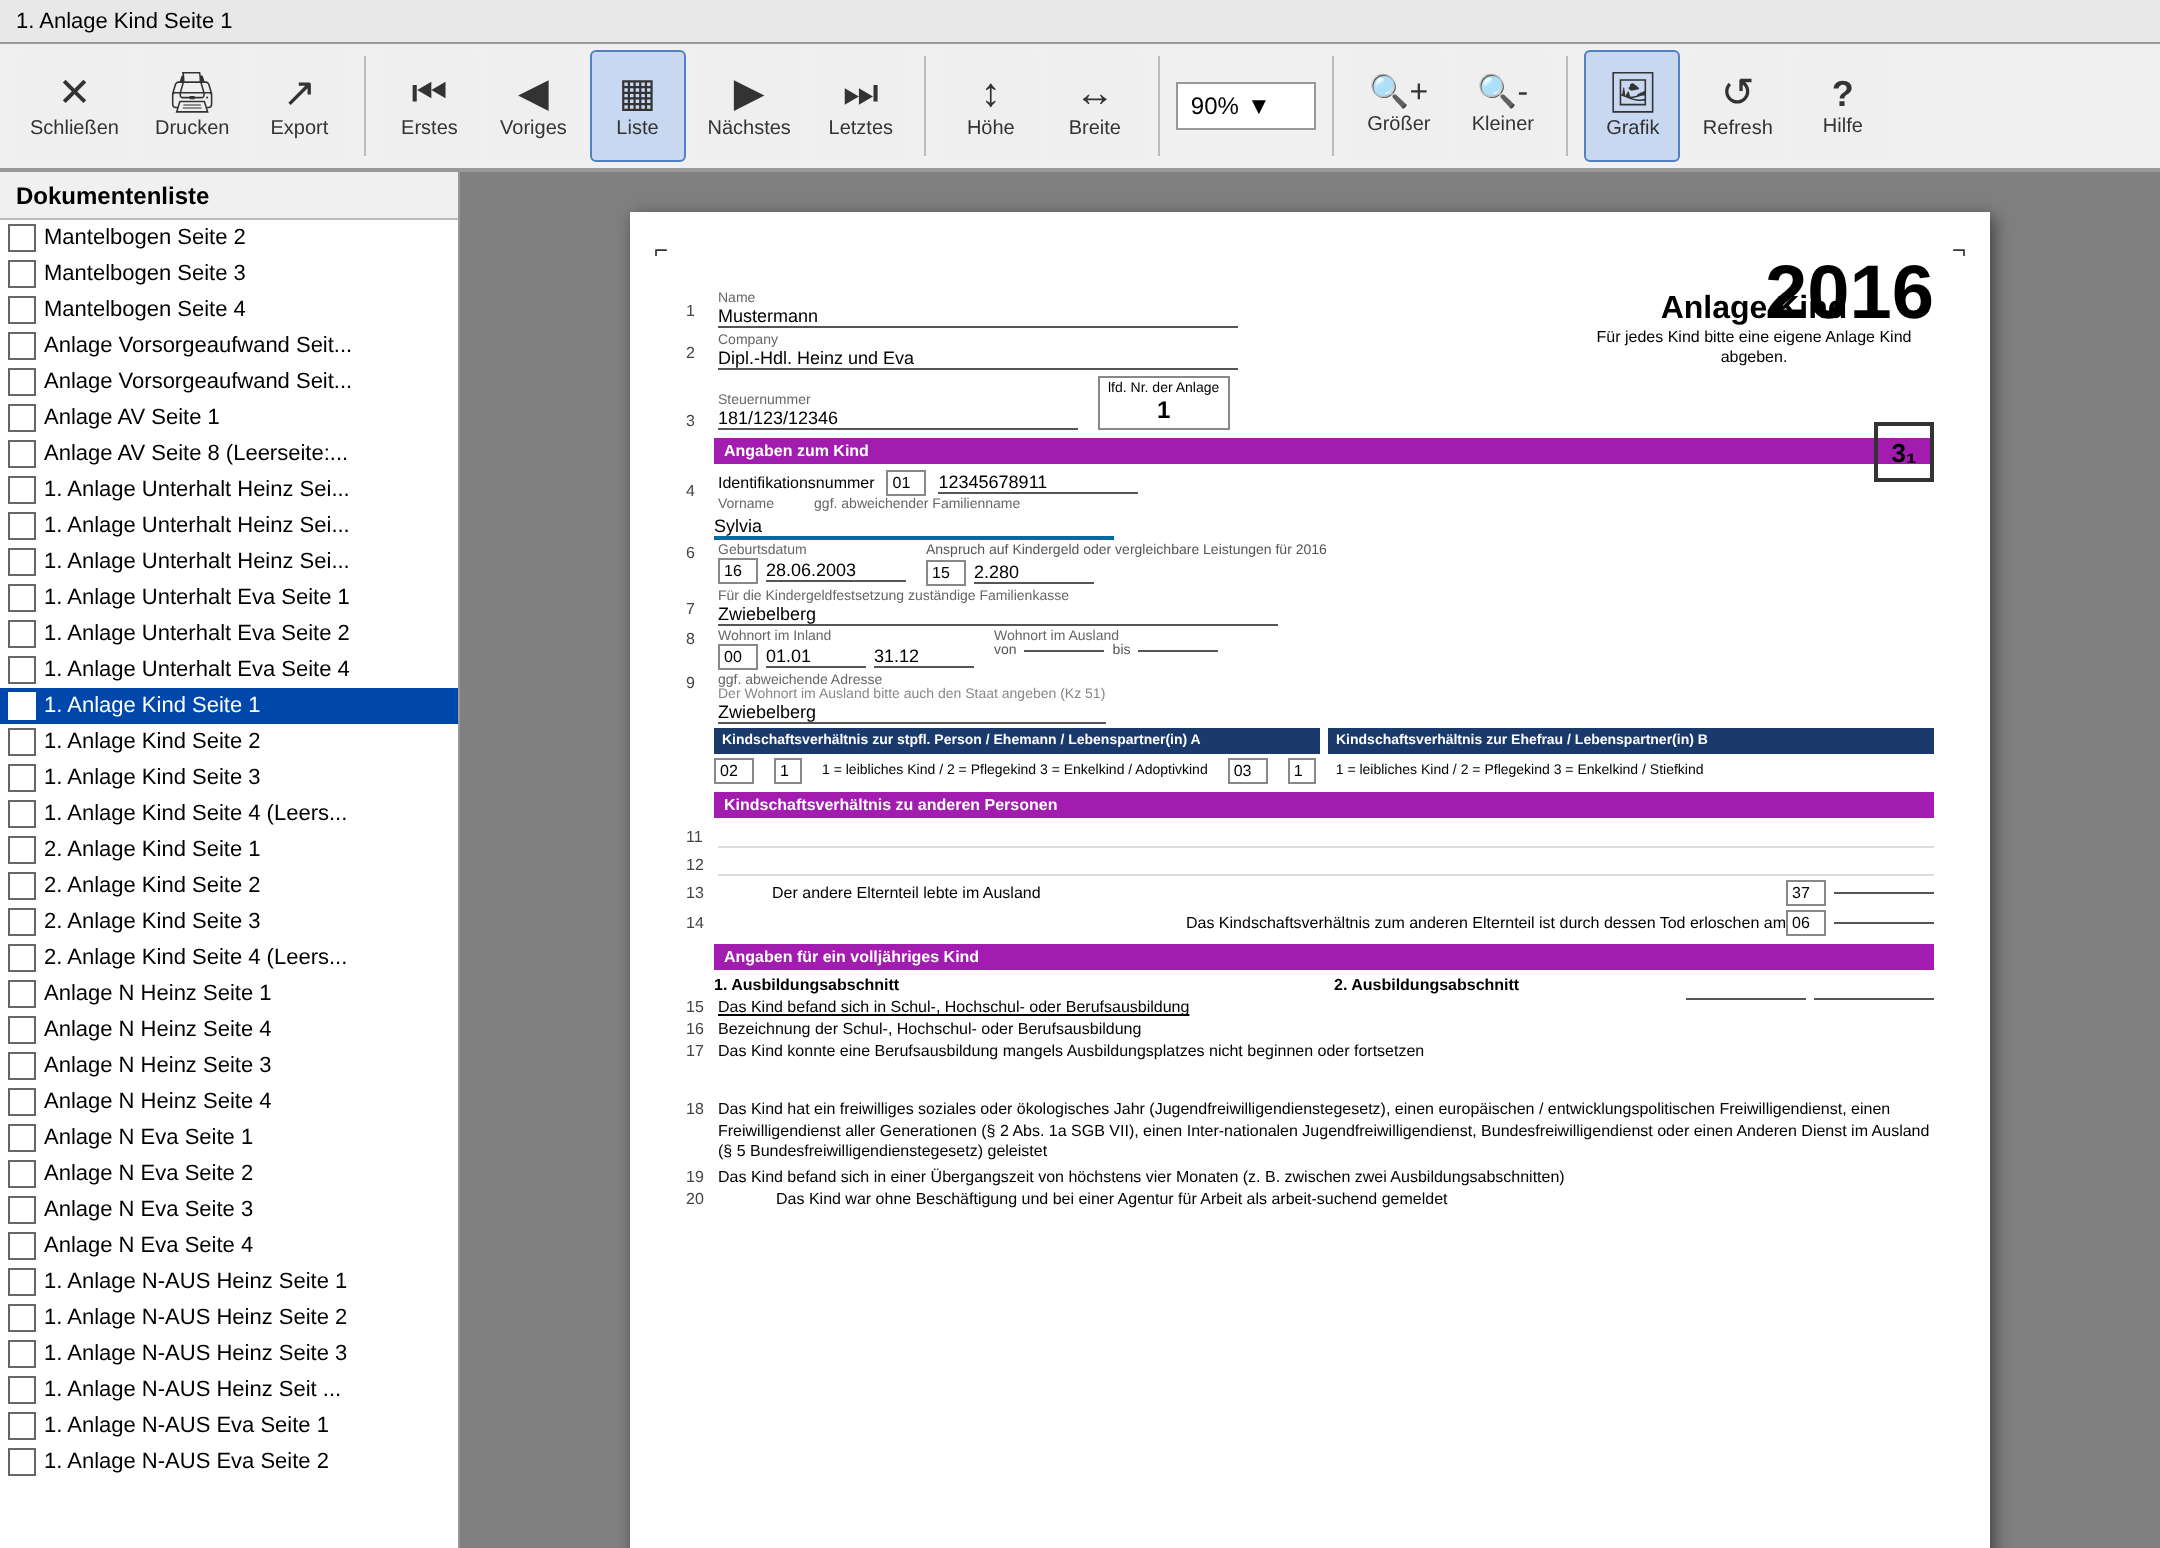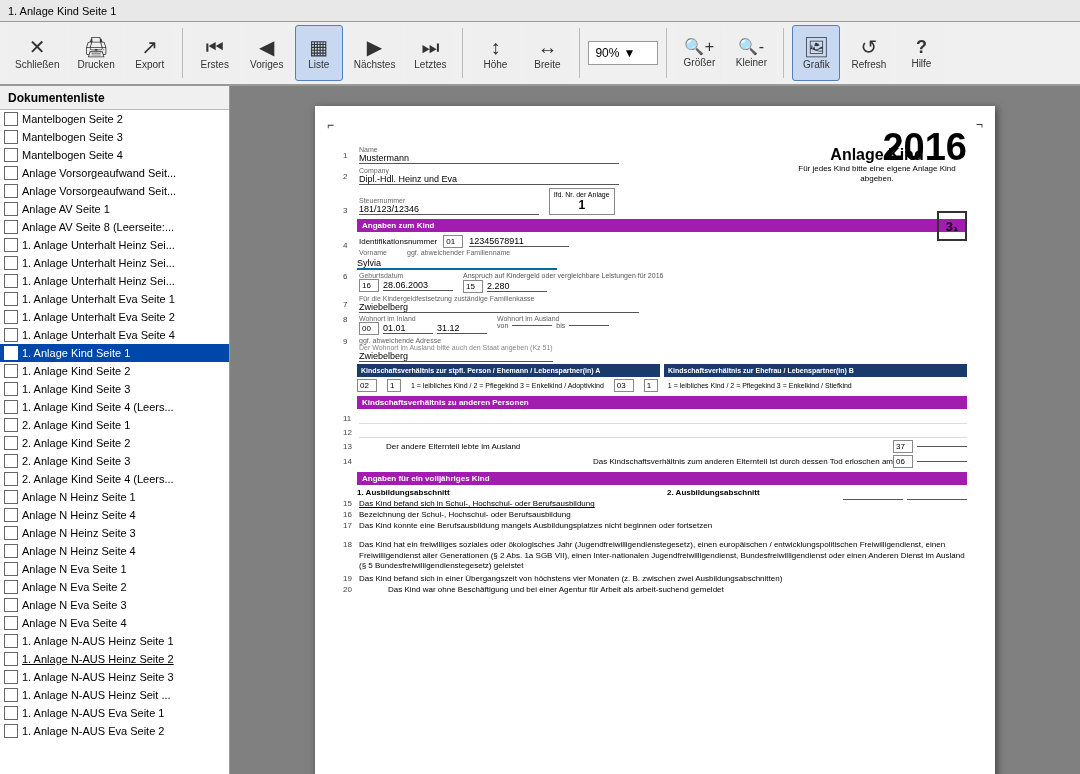--- a/index.html
+++ b/index.html
@@ -448,21 +448,21 @@
         <div class="sidebar-item">
           <div class="item-icon"></div>
           <span style="overflow: hidden; text-overflow: ellipsis;">Anlage N Eva Seite 4</span>
         </div>
         <div class="sidebar-item">
           <div class="item-icon"></div>
           <span style="overflow: hidden; text-overflow: ellipsis;">1. Anlage N-AUS Heinz Seite 1</span>
         </div>
         <div class="sidebar-item">
           <div class="item-icon"></div>
-          <span style="overflow: hidden; text-overflow: ellipsis; text-decoration: underline;">1. Anlage N-AUS Heinz Seite 2</span>
+          <span style="overflow: hidden; text-overflow: ellipsis;">1. Anlage N-AUS Heinz Seite 2</span>
         </div>
         <div class="sidebar-item">
           <div class="item-icon"></div>
           <span style="overflow: hidden; text-overflow: ellipsis;">1. Anlage N-AUS Heinz Seite 3</span>
         </div>
         <div class="sidebar-item">
           <div class="item-icon"></div>
           <span style="overflow: hidden; text-overflow: ellipsis;">1. Anlage N-AUS Heinz Seit ...</span>
         </div>
         <div class="sidebar-item">
@@ -675,21 +675,21 @@
             <span style="border-bottom:1px solid #555;min-width:60px;display:inline-block;"></span>
             <span style="border-bottom:1px solid #555;min-width:60px;display:inline-block;"></span>
           </div>
         </div>
         <div class="row-line" style="margin-bottom:2px;align-items:flex-start;">
           <div class="row-number">16</div>
           <div style="flex:1;">
             <span style="font-size:8px;">Bezeichnung der Schul-, Hochschul- oder Berufsausbildung</span>
           </div>
         </div>
-        <div class="row-line" style="margin-bottom:10px;align-items:flex-start;">
+        <div class="row-line" style="margin-bottom:20px;align-items:flex-start;">
           <div class="row-number">17</div>
           <div style="flex:1;">
             <span style="font-size:8px;">Das Kind konnte eine Berufsausbildung mangels Ausbildungsplatzes nicht beginnen oder fortsetzen</span>
           </div>
         </div>
         <div class="row-line" style="margin-bottom:2px;align-items:flex-start;">
           <div class="row-number">18</div>
           <div style="flex:1;">
             <span style="font-size:8px;line-height:1.3;">Das Kind hat ein freiwilliges soziales oder ökologisches Jahr (Jugendfreiwilligendienstegesetz), einen europäischen / entwicklungspolitischen Freiwilligendienst, einen Freiwilligendienst aller Generationen (§ 2 Abs. 1a SGB VII), einen Inter-nationalen Jugendfreiwilligendienst, Bundesfreiwilligendienst oder einen Anderen Dienst im Ausland (§ 5 Bundesfreiwilligendienstegesetz) geleistet</span>
           </div>

